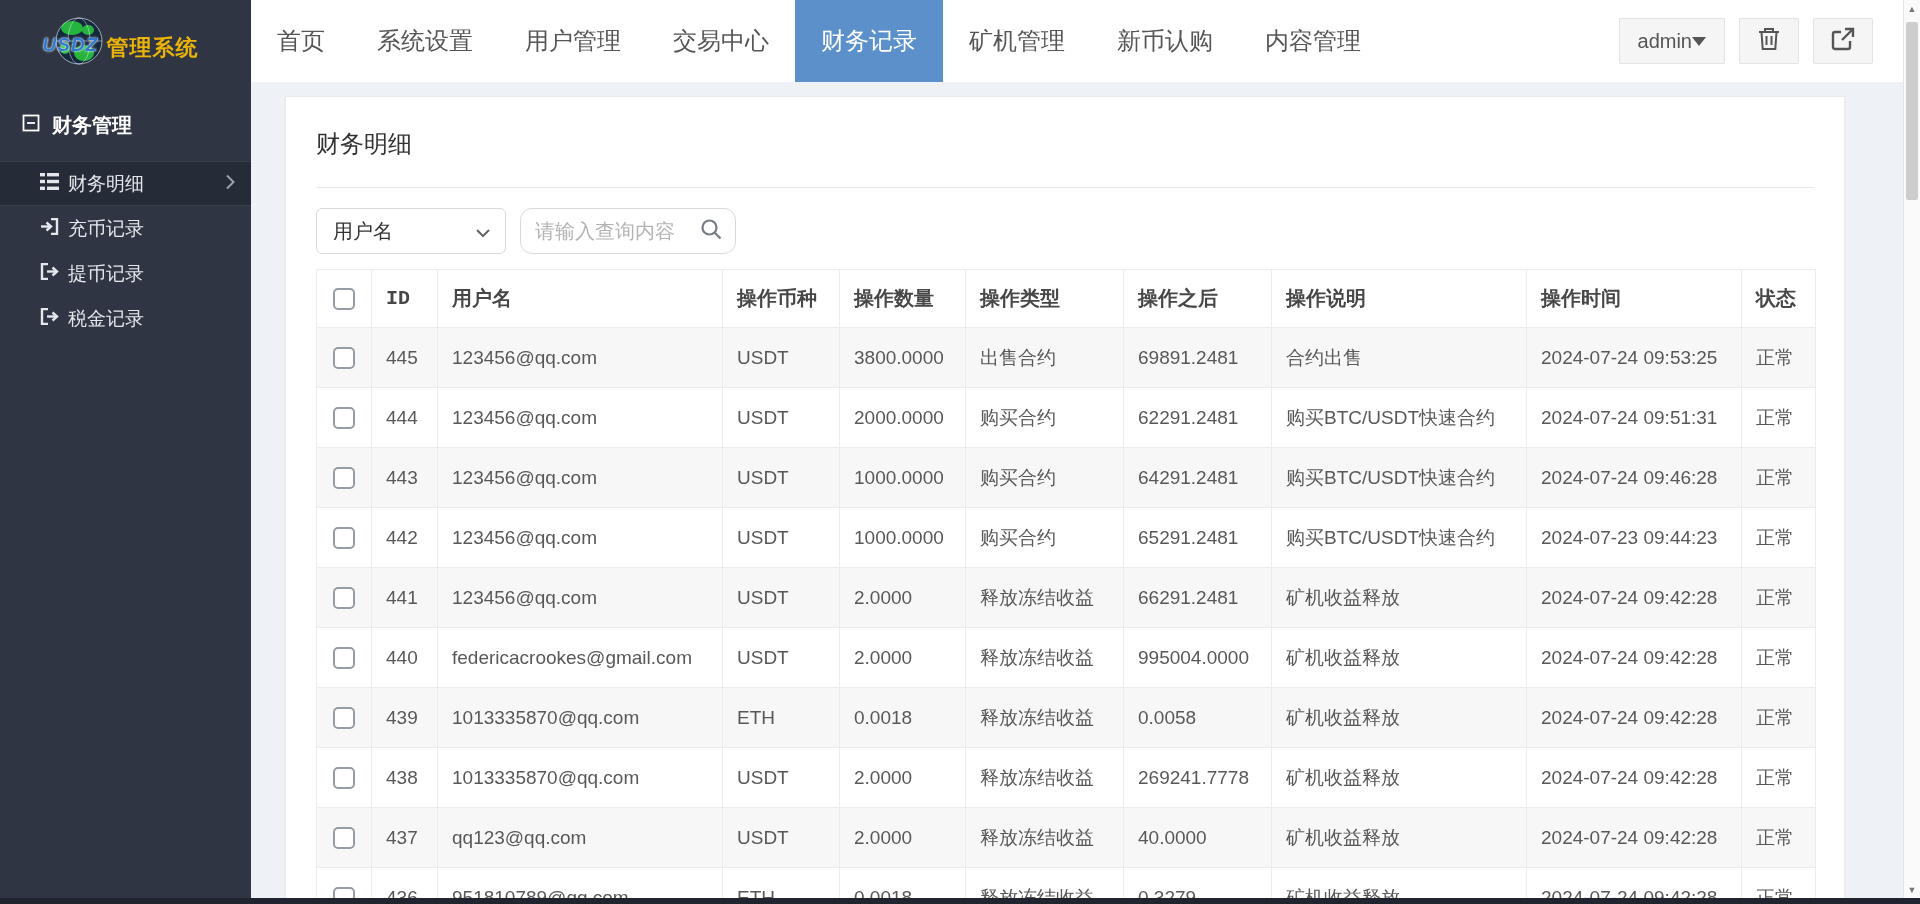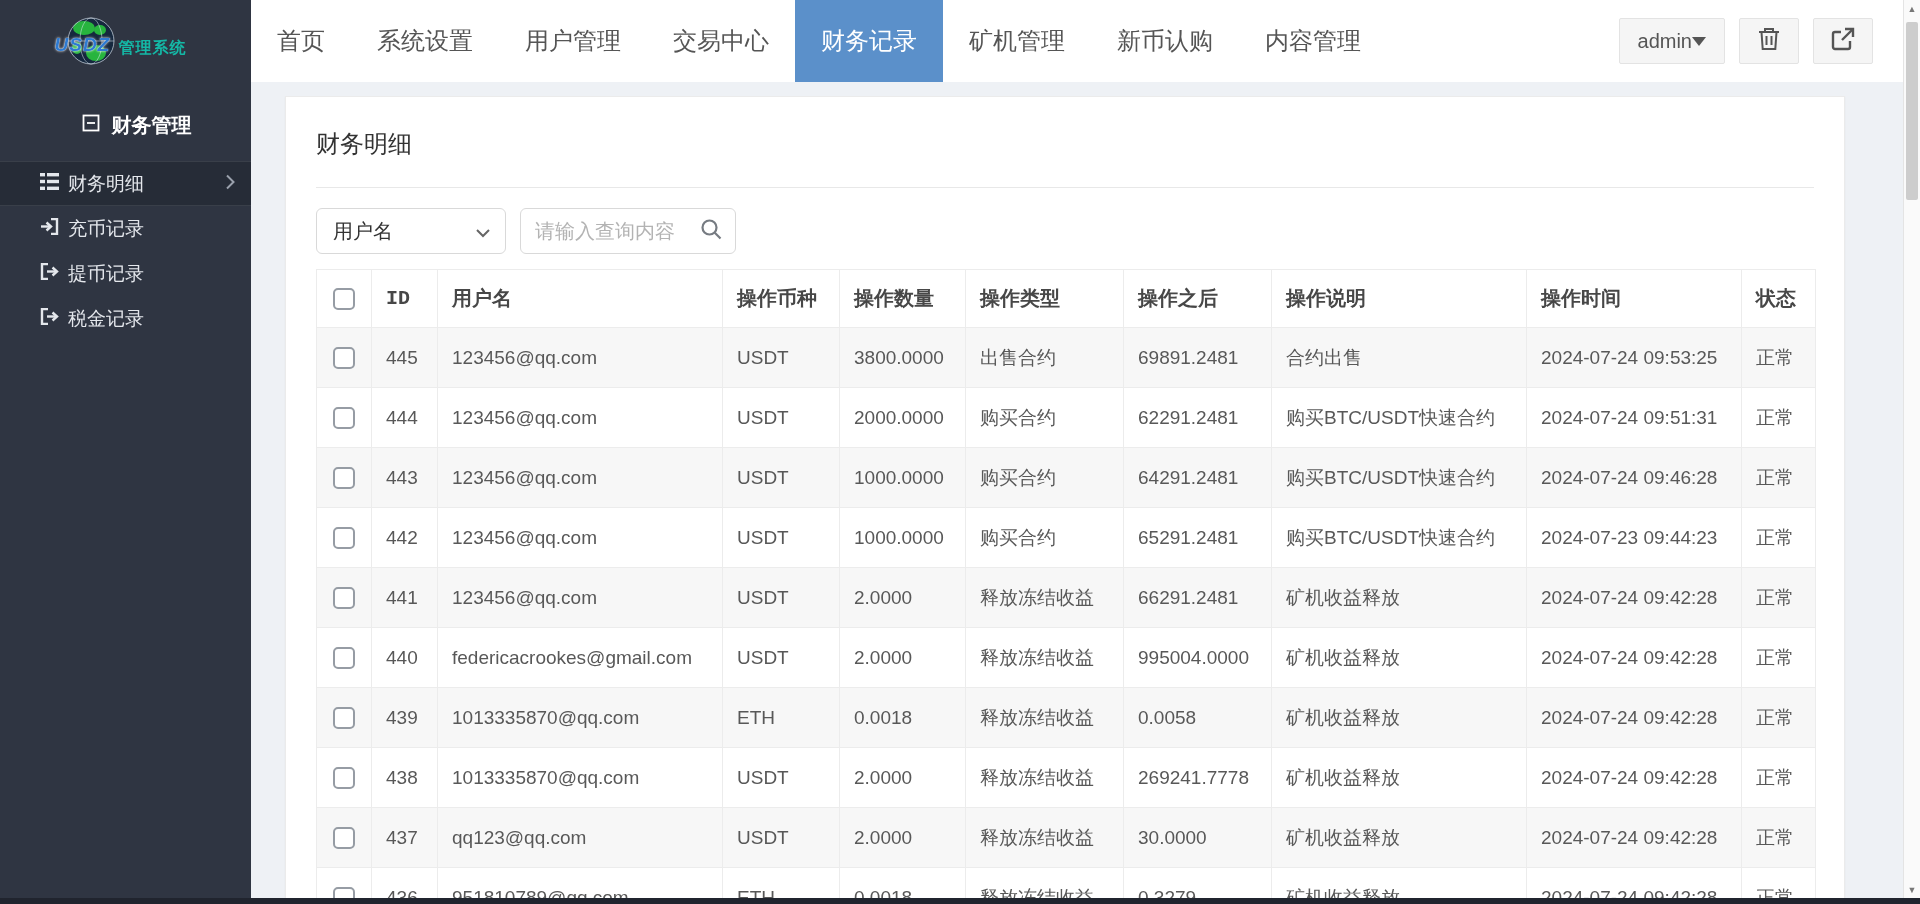--- a/index.html
+++ b/index.html
@@ -4,44 +4,44 @@
 <style>
   * { margin:0; padding:0; box-sizing:border-box; }
   html,body { width:1920px; height:904px; overflow:hidden; }
   body { font-family:"Liberation Sans","DejaVu Sans",sans-serif; background:#eef1f5; position:relative; }
 
   
   .topbar { position:absolute; top:0; left:0; width:1903px; height:82px; background:#fff; display:flex; align-items:stretch; }
   .logo-box { width:251px; height:82px; background:#2f3542; display:flex; align-items:center; justify-content:center; gap:6px; flex:0 0 251px; }
   .globe-wrap { position:relative; width:52px; height:52px; }
   .usdz-text { position:absolute; left:-10px; bottom:11px; font-size:19px; font-weight:bold; font-style:italic; color:#2e7ad1; letter-spacing:1px; text-shadow:0 0 3px rgba(255,255,255,.9), 0 0 1px #fff; }
-  .brand-title { color:#14b8a6; font-size:16px; font-weight:bold; letter-spacing:1px; margin-left:-4px; margin-top:14px; }
+  .brand-title { color:#eab308; font-size:22px; font-weight:bold; letter-spacing:1px; margin-left:-4px; margin-top:14px; }
   .nav { display:flex; align-items:stretch; }
   .nav-item { padding:0 26px; font-size:24px; color:#555; display:flex; align-items:center; cursor:pointer; }
   .nav-item.active { background:#5b90ca; color:#fff; }
   .top-actions { margin-left:auto; display:flex; align-items:center; gap:14px; padding-right:30px; }
   .btn-light { height:46px; background:#f5f5f5; border:1px solid #e3e3e3; border-radius:2px; display:flex; align-items:center; justify-content:center; cursor:pointer; }
   .btn-admin { padding:0 18px; font-size:20px; color:#555; gap:0; }
   .btn-icon { width:60px; }
   .caret-down { width:0; height:0; border-left:7px solid transparent; border-right:7px solid transparent; border-top:9px solid #555; display:inline-block; }
 
   
   .sidebar { position:absolute; top:82px; left:0; width:251px; height:822px; background:#2f3542; }
-  .side-section { display:flex; align-items:center; gap:12px; padding:30px 0 22px 22px; color:#fff; font-size:20px; font-weight:bold; cursor:pointer;justify-content:center; }
+  .side-section { display:flex; align-items:center; gap:12px; padding:30px 0 22px 22px; color:#fff; font-size:20px; font-weight:bold; cursor:pointer; }
   .side-item { height:45px; display:flex; align-items:center; padding-left:40px; color:#e4e7ec; font-size:19px; gap:9px; cursor:pointer; position:relative; }
   .side-item.active { background:#262c37; border-top:1px solid rgba(255,255,255,.09); border-bottom:1px solid rgba(255,255,255,.09); }
   .side-item .chev { position:absolute; right:16px; top:50%; transform:translateY(-50%); }
 
   
   .card { position:absolute; left:285px; top:96px; width:1560px; height:830px; background:#fff; border:1px solid #ebebeb; box-shadow:0 1px 2px rgba(0,0,0,.04); padding:0 30px; }
   .card-title { padding-top:30px; font-size:24px; color:#333; line-height:34px; }
   .card-title-rule { margin-top:26px; border-bottom:1px solid #e8e8e8; }
   .filter-row { margin-top:20px; display:flex; gap:14px; }
   .select-box { width:190px; height:46px; border:1px solid #d9d9d9; border-radius:6px; display:flex; align-items:center; justify-content:space-between; padding:0 14px 0 16px; font-size:20px; color:#333; cursor:pointer; background:#fff; }
-  .search-box { width:216px; height:46px; border:1px solid #d9d9d9; border-radius:6px; display:flex; align-items:center; padding:0 12px 0 14px; background:#fff; }
+  .search-box { width:216px; height:46px; border:1px solid #d9d9d9; border-radius:12px; display:flex; align-items:center; padding:0 12px 0 14px; background:#fff; }
   .search-box input { border:none; outline:none; flex:1; font-size:20px; color:#333; font-family:inherit; min-width:0; background:transparent; }
   .search-box input::placeholder { color:#b3b3b3; }
 
   
   table { margin-top:15px; width:1500px; border-collapse:collapse; table-layout:fixed; }
   th, td { border:1px solid #ececec; text-align:left; padding-left:14px; overflow:hidden; white-space:nowrap; }
   th { height:58px; font-size:20px; color:#474747; font-weight:bold; background:#fff;font-family:Liberation Mono, monospace; }
   td { height:60px; font-size:19px; color:#585858; background:#fff; }
   tbody tr:nth-child(odd) td { background:#f7f7f7; }
   .col-check { text-align:center; padding-left:0; }
@@ -315,21 +315,21 @@
           <td>2024-07-24 09:42:28</td>
           <td>正常</td>
         </tr>
         <tr>
           <td class="col-check"><span class="cbx"></span></td>
           <td>437</td>
           <td>qq123@qq.com</td>
           <td>USDT</td>
           <td>2.0000</td>
           <td>释放冻结收益</td>
-          <td>30.0000</td>
+          <td>40.0000</td>
           <td>矿机收益释放</td>
           <td>2024-07-24 09:42:28</td>
           <td>正常</td>
         </tr>
         <tr>
           <td class="col-check"><span class="cbx"></span></td>
           <td>436</td>
           <td>951810789@qq.com</td>
           <td>ETH</td>
           <td>0.0018</td>

